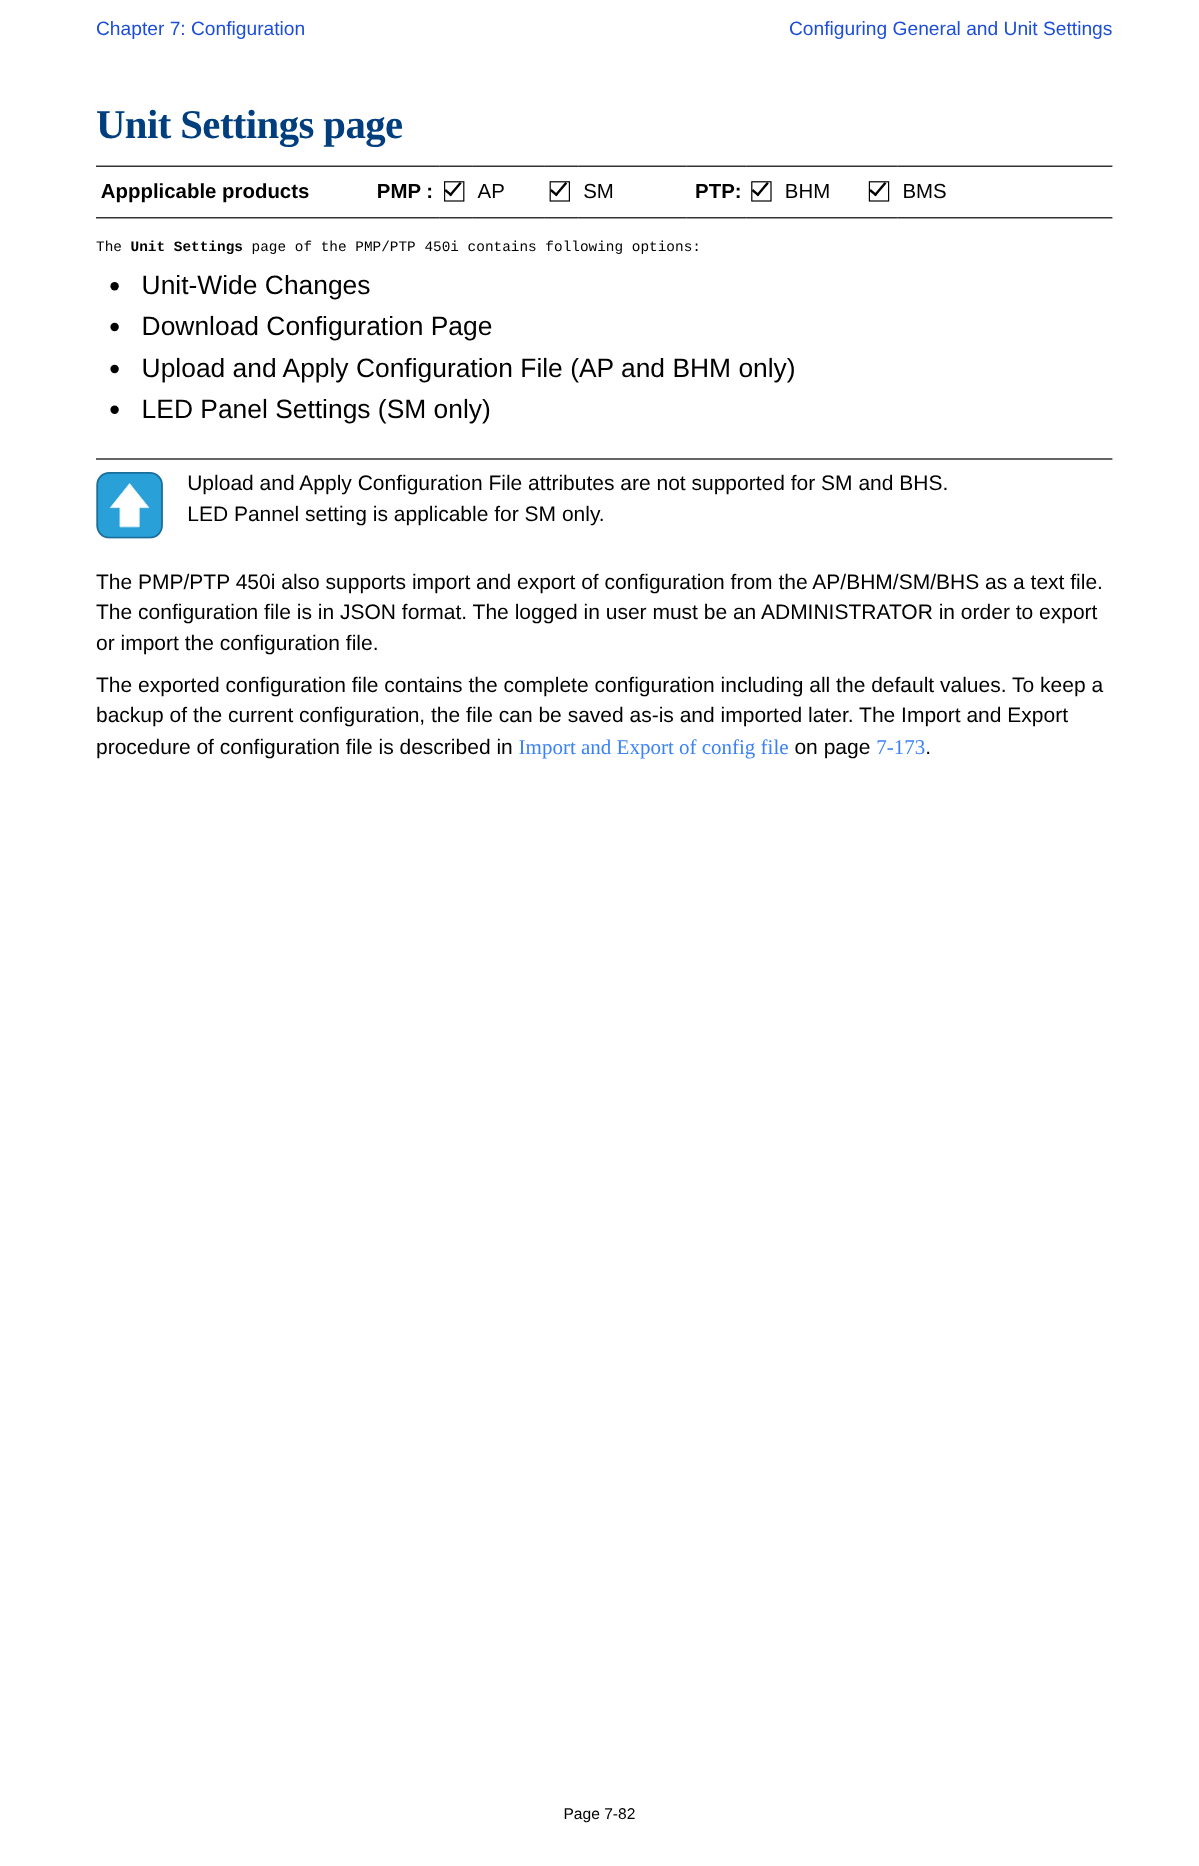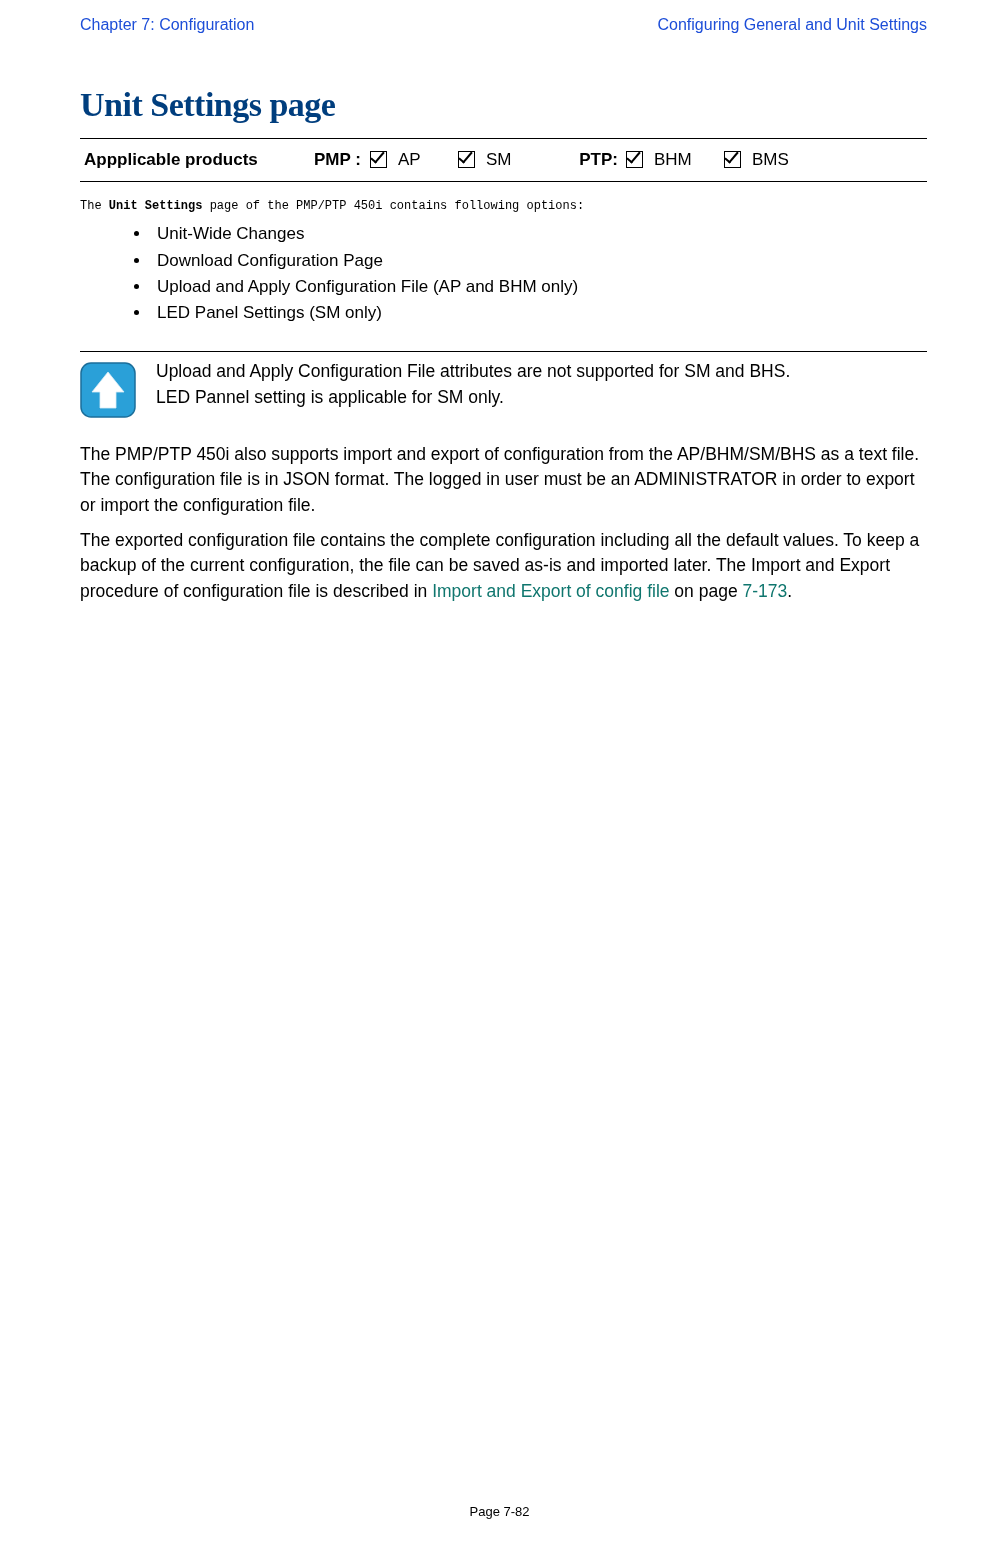--- a/index.html
+++ b/index.html
@@ -70,24 +70,23 @@
     font-size: 12px;
     line-height: 1.45;
     margin: 0 0 6px 0;
     font-family: Liberation Mono, monospace;
   }
   .bullet-list {
     margin: 0 0 24px 0;
     padding: 0 0 0 32px;
   }
   .bullet-list li {
-    font-size: 17px;
+    font-size: 22px;
     line-height: 1.55;
     padding-left: 6px;
-    margin-left: 39px;
   }
   .note-block {
     margin: 0 0 24px 0;
   }
   .note-rule {
     border-top: 1px solid #000;
     margin-bottom: 6px;
   }
   .note-row {
     display: flex;
@@ -107,21 +106,22 @@
   .note-title {
     font-weight: 700;
     margin-bottom: 2px;
   }
   .para {
     font-size: 17.5px;
     line-height: 1.45;
     margin: 0 0 10px 0;
   }
   .link {
-    color: #0f766e;
+    color: #3b82f6;
+    font-family: Liberation Serif, serif;
   }
   .footer {
     position: absolute;
     bottom: 36px;
     left: 0;
     width: 100%;
     text-align: center;
     font-size: 13px;
     color: #000;
   }

